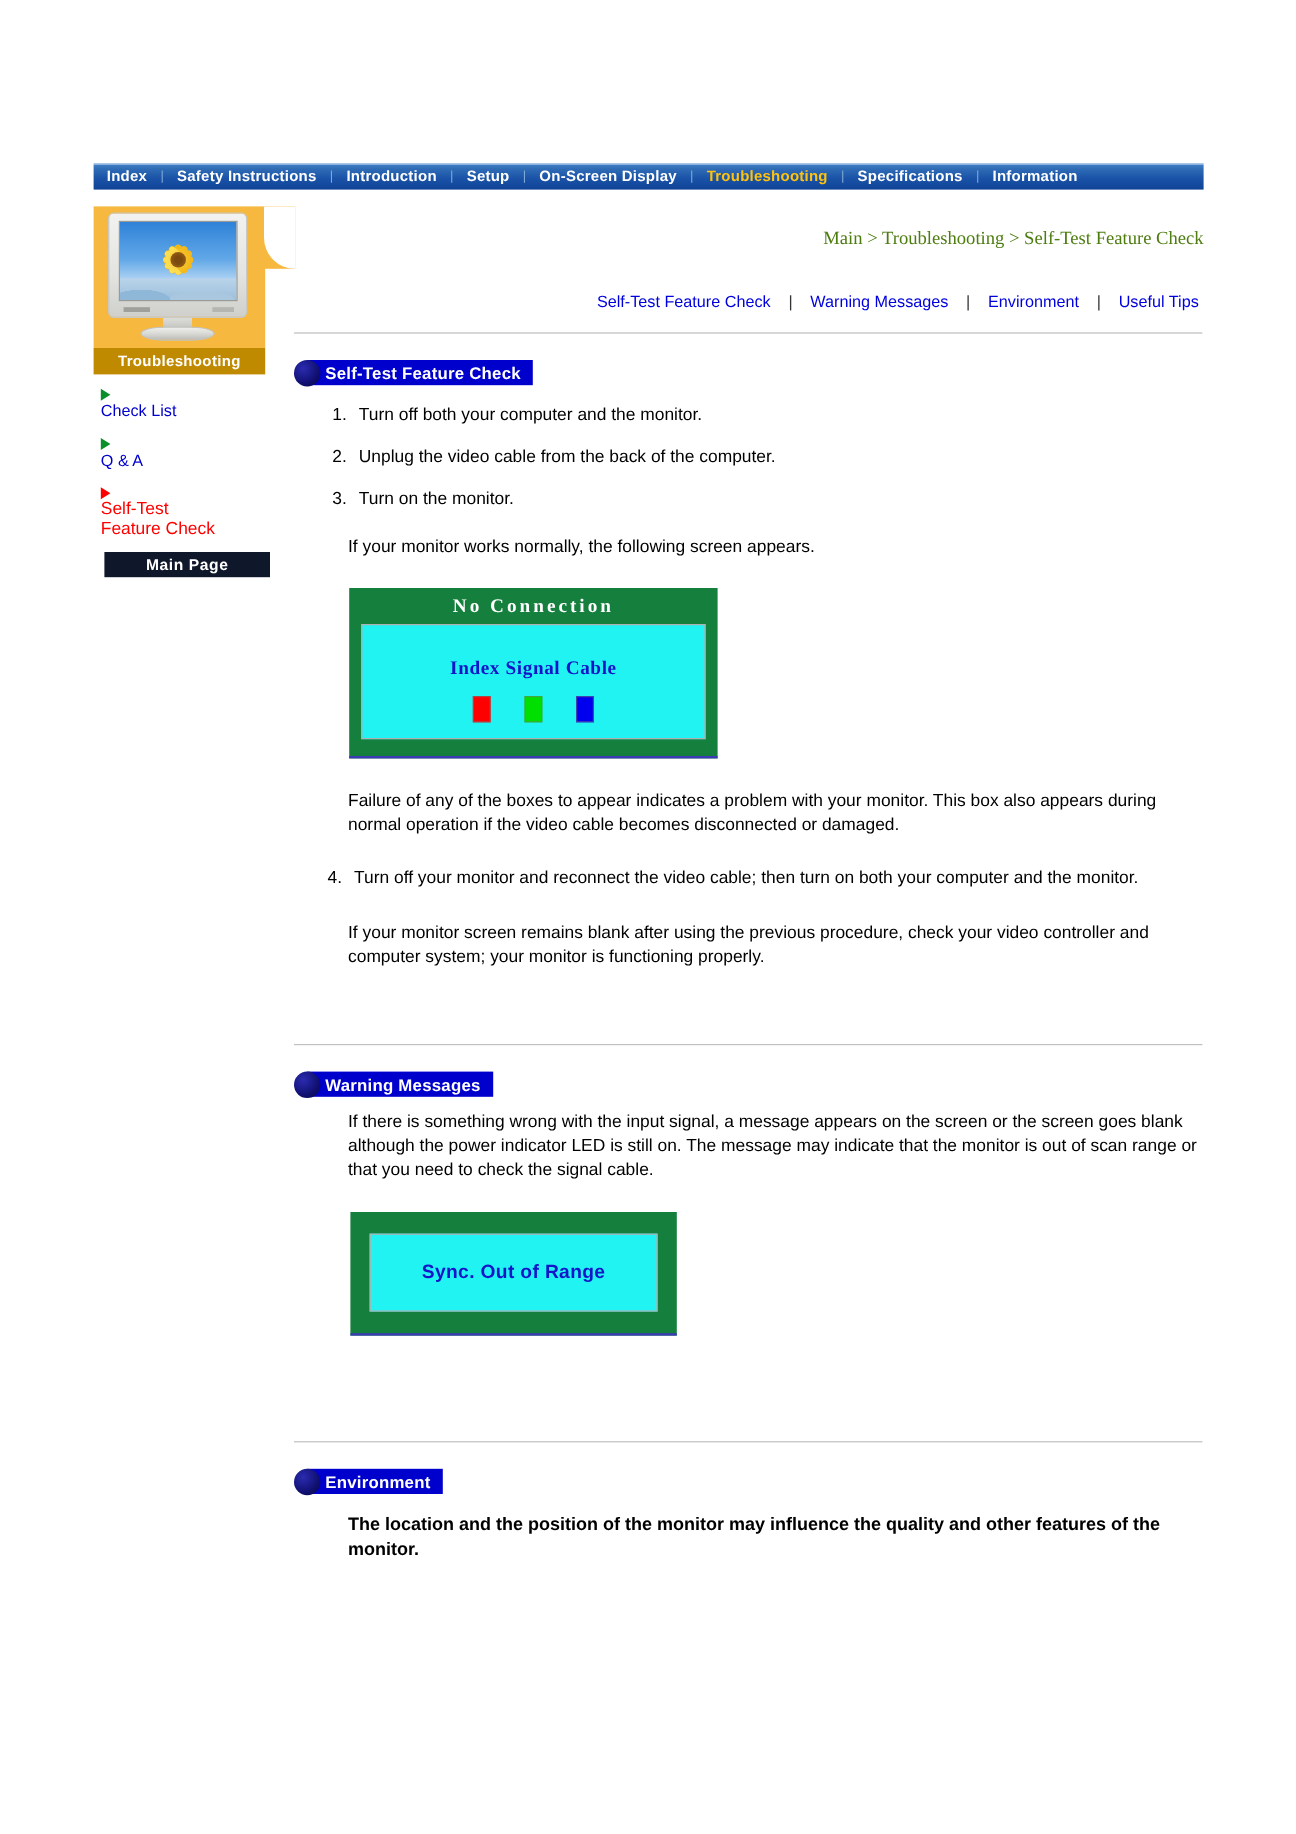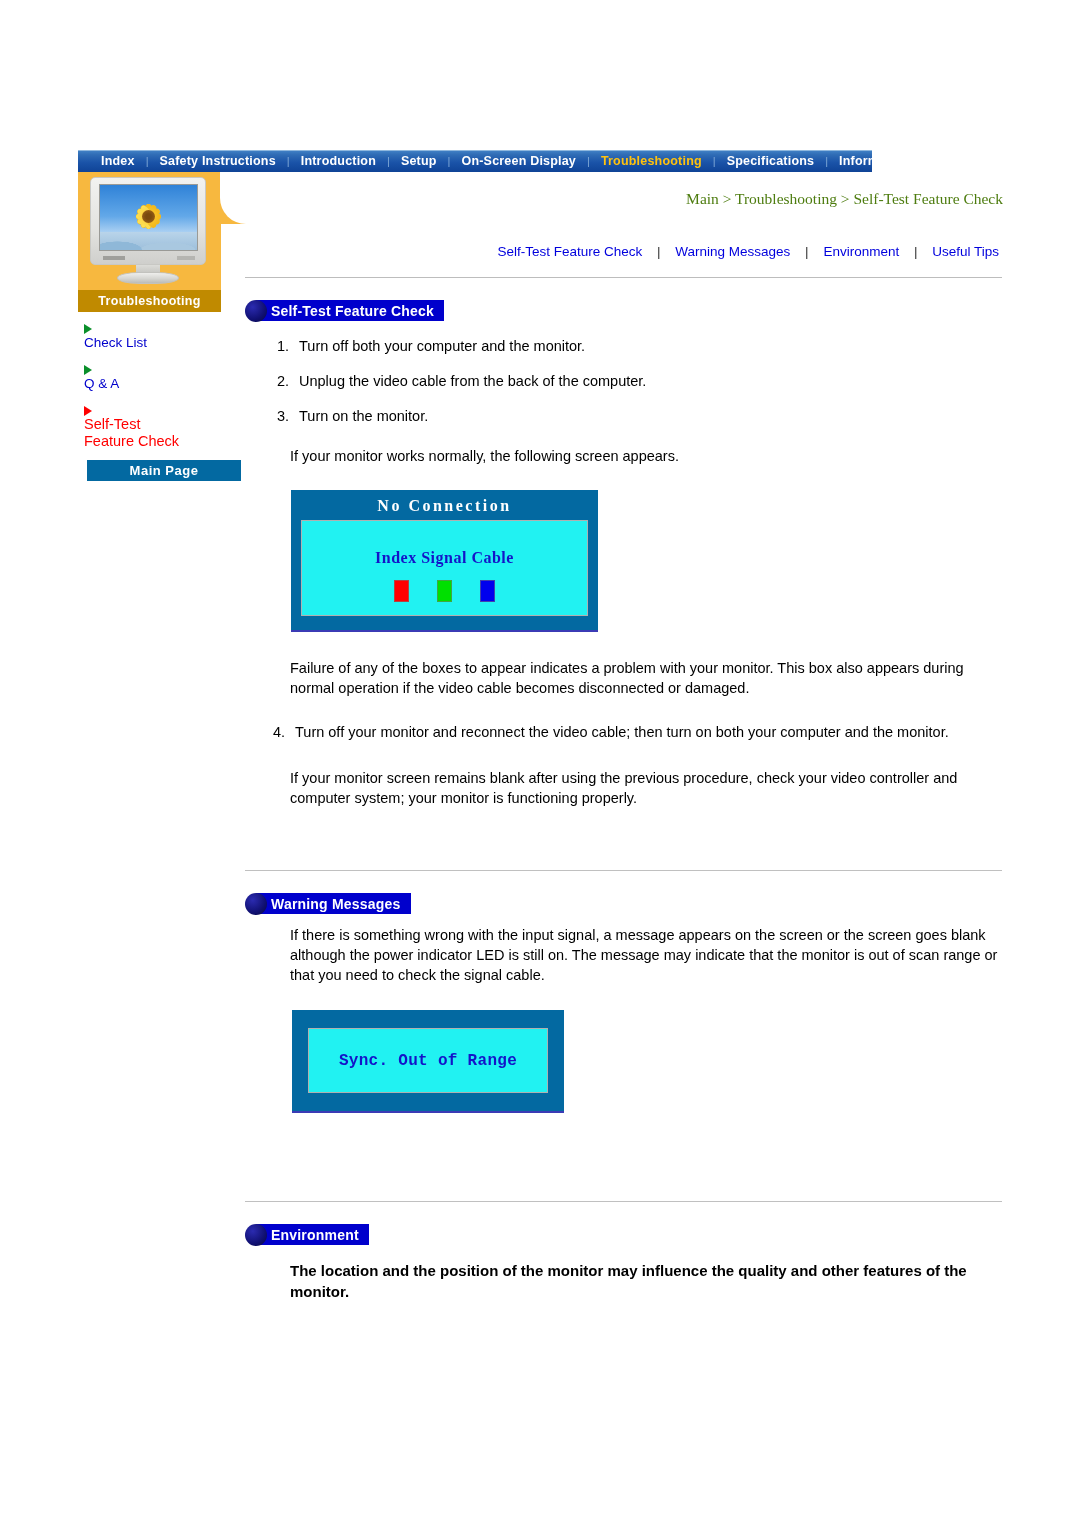--- a/index.html
+++ b/index.html
@@ -12,30 +12,29 @@
     height: 1528px;
     position: relative;
     font-family: "Liberation Sans", sans-serif;
     -webkit-font-smoothing: antialiased;
   }
 
   
   #topnav {
     position: absolute;
     left: 78px;
-    top: 150px;
-    width: 794px;
+    top: 136px;
+    width: 925px;
     height: 22px;
     background: linear-gradient(to bottom, #3f7fc4 0%, #2f6cb5 18%, #1a53a8 55%, #0f4396 100%);
     border-top: 1px solid #8fb8de;
     box-sizing: border-box;
     display: flex;
     align-items: center;
     overflow: hidden;
-    padding-left: 12px;
   }
   .nav-item {
     color: #ffffff;
     font-size: 12.5px;
     font-weight: bold;
     letter-spacing: 0.2px;
     padding: 0 11px;
     white-space: nowrap;
     line-height: 1;
   }
@@ -196,23 +195,23 @@
     flex: 0 0 auto;
   }
   .side-link.active .side-tri { border-left-color: #ff0000; }
   .side-label {
     color: #0000cc;
     font-size: 13.5px;
   }
   .side-link.active .side-label { color: #ff0000; font-size: 14.5px; }
   #main-page-btn {
     margin: 4px 0 0 3px;
-    width: 154px;
+    width: 138px;
     height: 21px;
-    background: #0369a1;
+    background: #0f172a;
     color: #ffffff;
     font-size: 13px;
     font-weight: bold;
     letter-spacing: 0.5px;
     display: flex;
     align-items: center;
     justify-content: center;
     box-sizing: border-box;
   }
 
@@ -300,21 +299,21 @@
     font-size: 14.5px;
     line-height: 20px;
     color: #000000;
     margin-top: 20px;
     margin-left: 45px;
     width: 720px;
   }
 
   
   .osd-outer {
-    background: #0369a1;
+    background: #15803d;
     box-sizing: border-box;
     border-bottom: 2px solid #3b3bb5;
   }
   #osd-noconn {
     margin: 24px 0 0 46px;
     width: 307px;
     height: 142px;
     padding: 7px 10px 10px 10px;
   }
   #osd-noconn-title {
@@ -361,21 +360,21 @@
     height: 100%;
     background: #21f2f2;
     border: 1px solid #b0b0b0;
     box-sizing: border-box;
     display: flex;
     align-items: center;
     justify-content: center;
   }
   #osd-sync-msg {
     color: #1414c8;
-    font-family: Liberation Mono, monospace;
+    font-family: Liberation Sans, sans-serif;
     font-size: 16px;
     font-weight: bold;
     letter-spacing: 0.3px;
   }
 
   .section-divider {
     height: 1px;
     background: #c0c0c0;
     width: 757px;
   }

